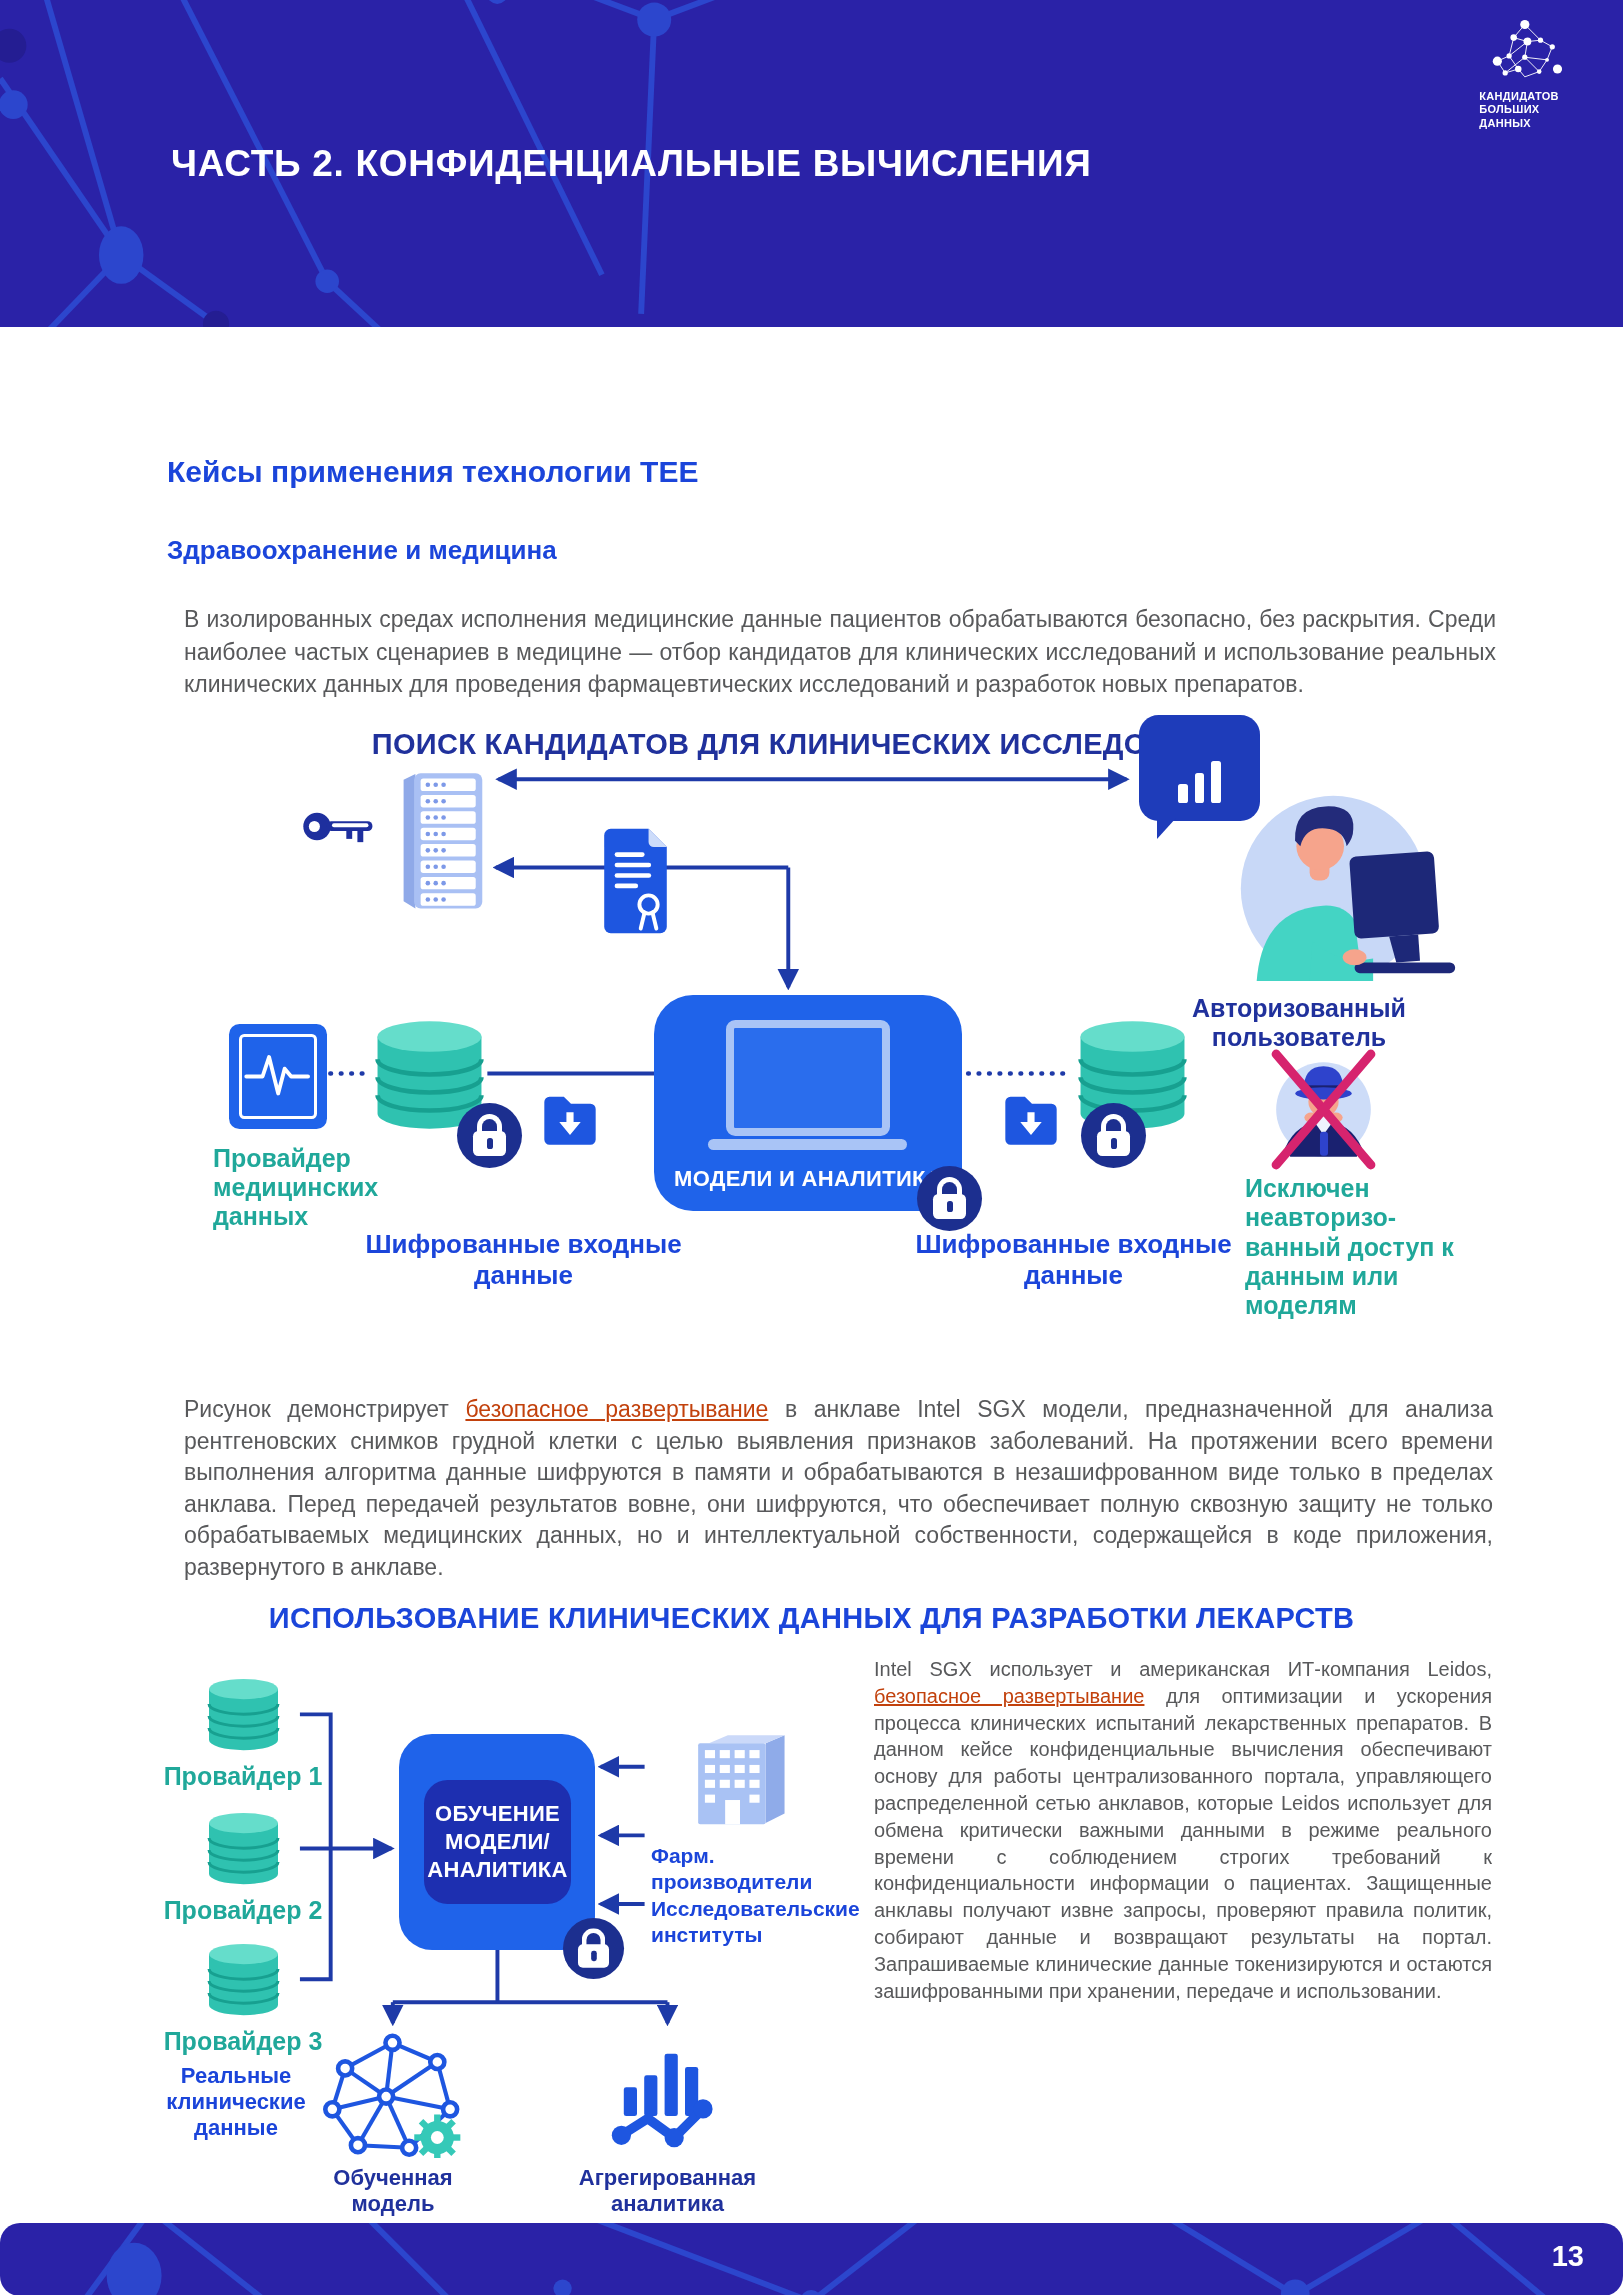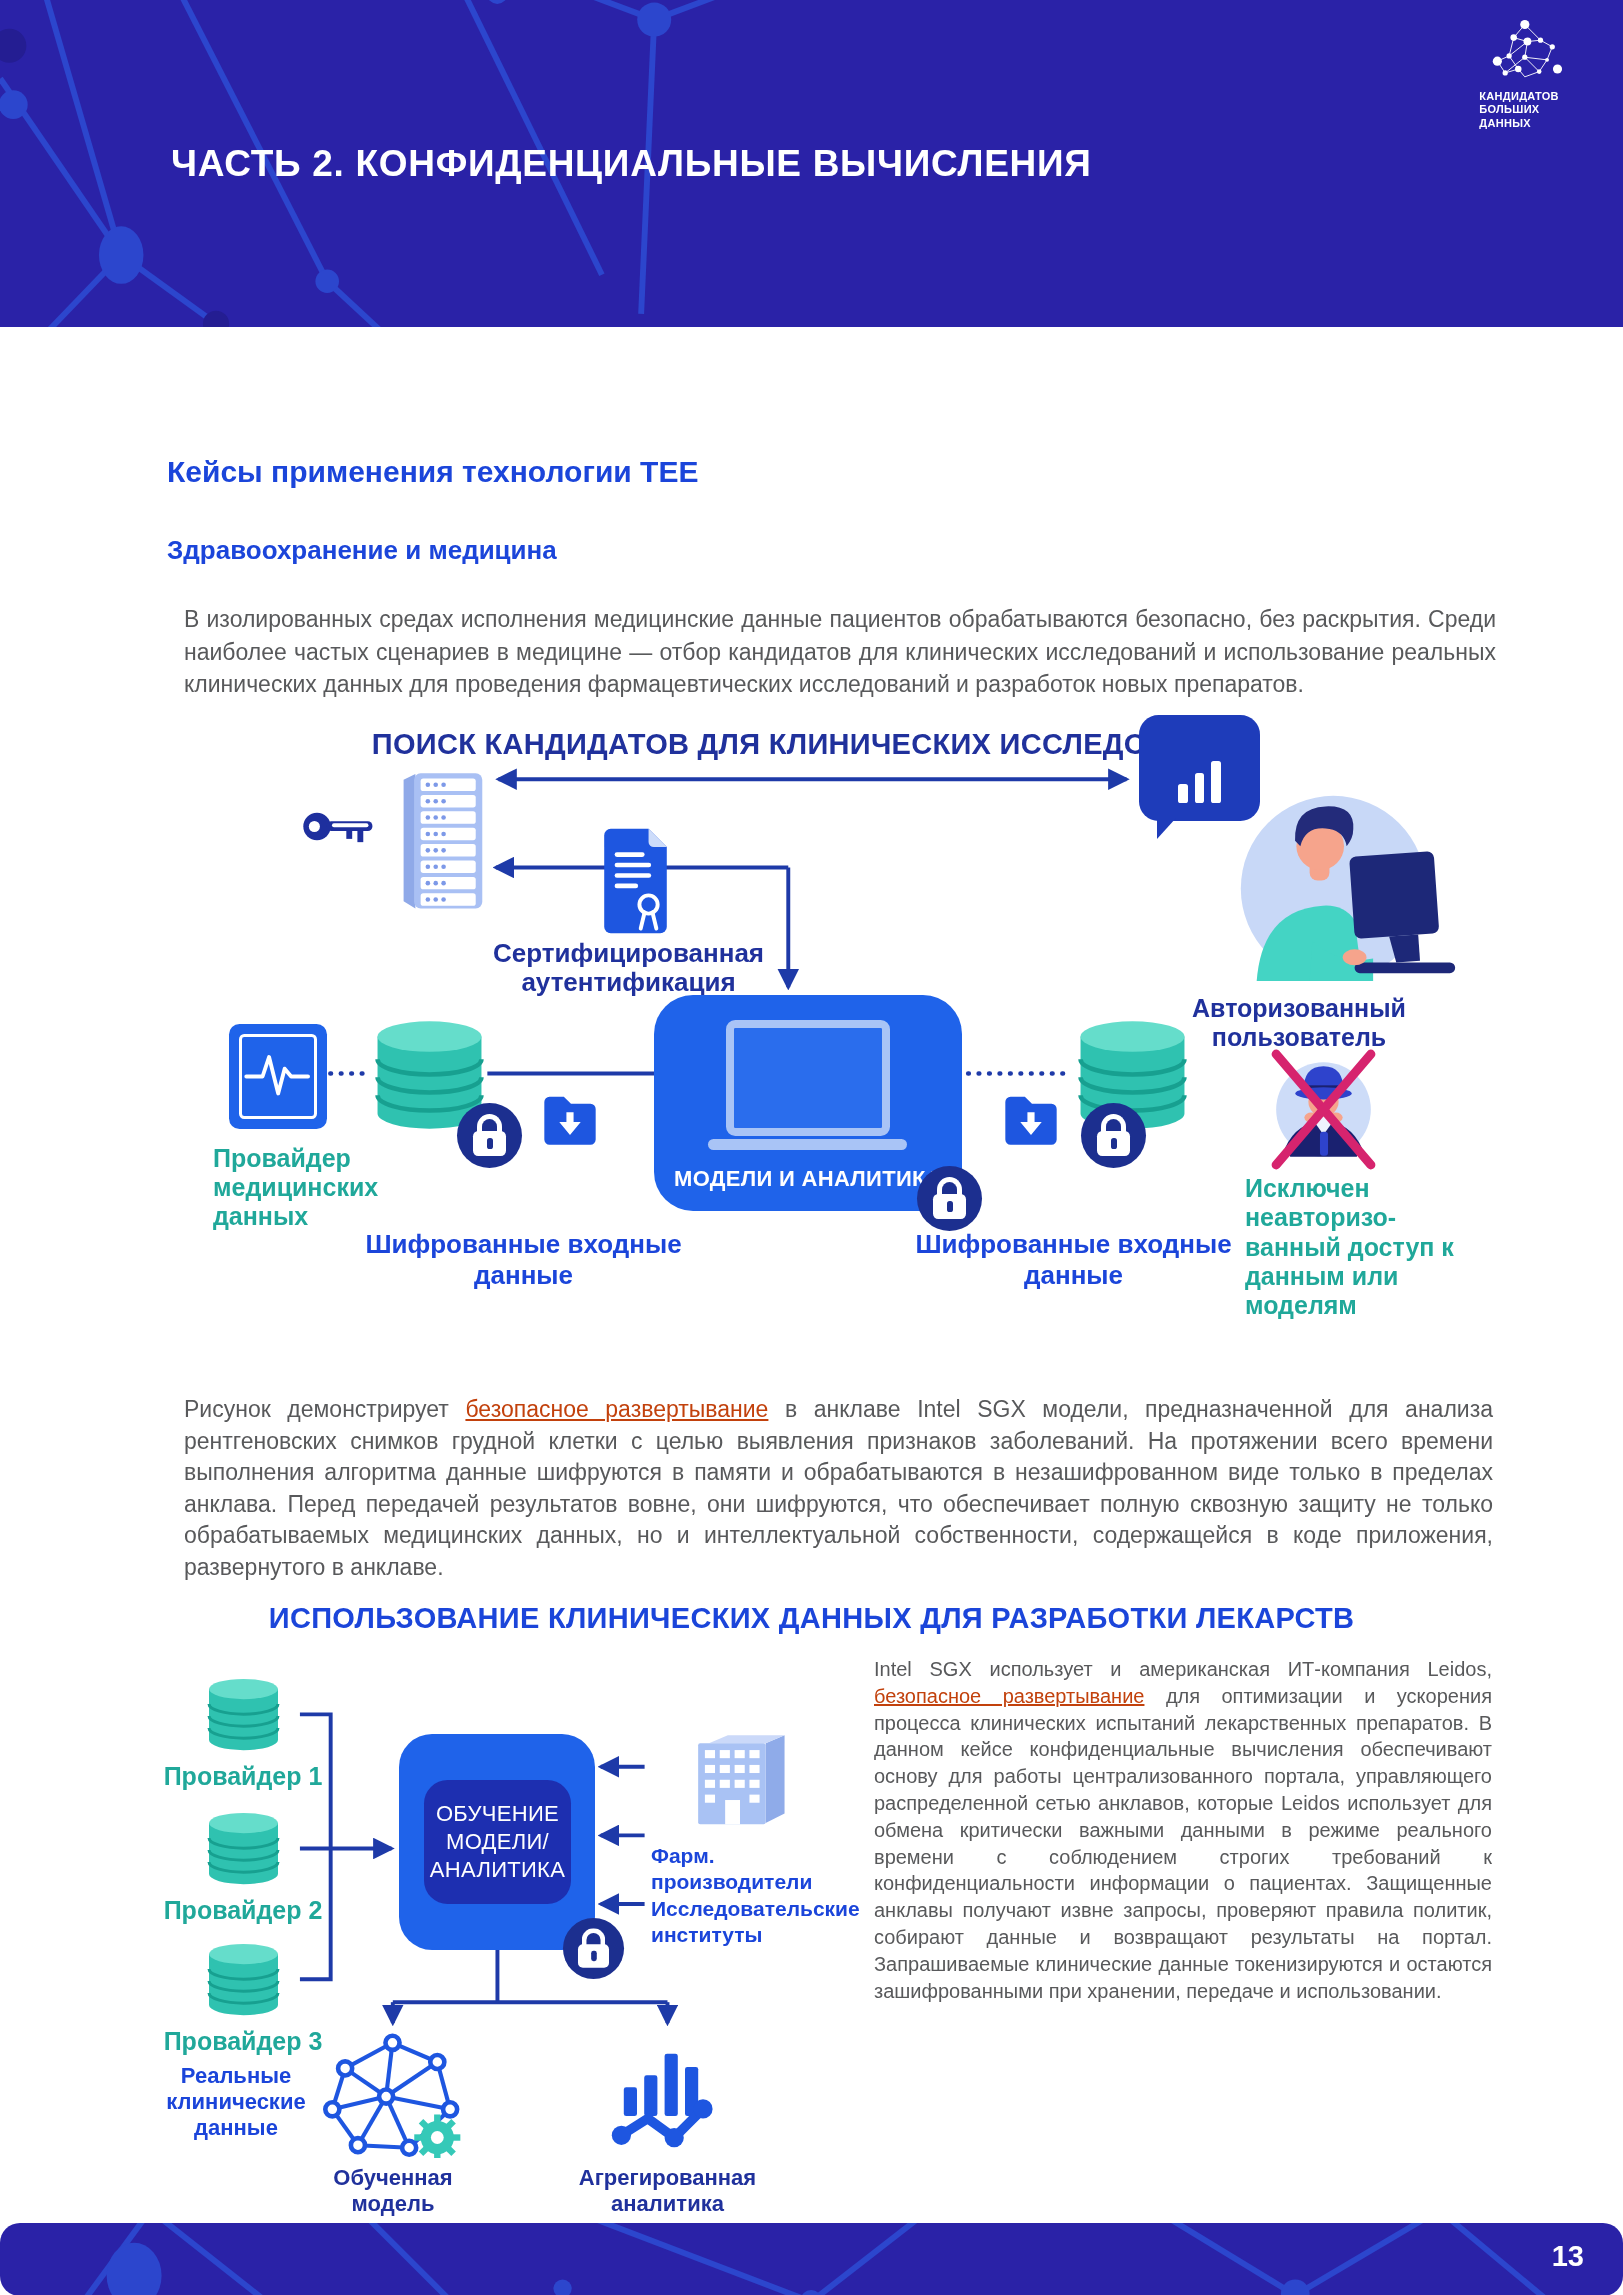--- a/index.html
+++ b/index.html
@@ -45,21 +45,21 @@
   
   .ecg{position:absolute;background:#1f63ea;border-radius:10.5px;}
   .ecg .inner{position:absolute;left:9.8px;top:9.8px;right:9.8px;bottom:9.8px;border:3.3px solid #fff;border-radius:5.2px;}
   
   .laptop{position:absolute;display:flex;flex-direction:column;align-items:center;}
   .laptop .scr{width:164px;height:116px;border:8.5px solid #a9c4f6;border-radius:9.2px;background:#2a6ded;box-sizing:border-box;}
   .laptop .base{width:199px;height:11.8px;background:#a9c4f6;border-radius:5.9px;margin-top:2.6px;}
   
   .bigbox{position:absolute;background:#1f63ea;border-radius:39px;}
   .innerbox{position:absolute;background:#1d2fb0;border-radius:23.6px;display:flex;align-items:center;
-            justify-content:center;text-align:center;color:#fff;font-weight:400;}
+            justify-content:center;text-align:center;color:#fff;font-weight:700;}
 </style>
 </head>
 <body>
 
 <div class="page">
 
   <header class="hdr">
     <svg class="conn" width="1623" height="327" viewBox="0 0 2481 500">
       <g stroke="#2c46cd" stroke-width="9" fill="none">
         <line x1="60" y1="-40" x2="185" y2="390"></line>
@@ -197,21 +197,20 @@
       <path d="M76 4 L104 32 H84 a8 8 0 0 1 -8 -8 Z" fill="#cddcfa"></path>
       <g fill="#ffffff">
         <rect x="24" y="40" width="46" height="7" rx="3.5"></rect>
         <rect x="24" y="56" width="56" height="7" rx="3.5"></rect>
         <rect x="24" y="72" width="56" height="7" rx="3.5"></rect>
         <rect x="24" y="88" width="36" height="7" rx="3.5"></rect>
       </g>
       <circle cx="76" cy="120" r="14" fill="none" stroke="#ffffff" stroke-width="6"></circle>
       <path d="M70 132 l-6 25 M82 132 l6 25" stroke="#ffffff" stroke-width="6" fill="none" stroke-linecap="round"></path>
     </svg>
-    <div class="lblc navy" style="left:468px;top:219px;width:321px;font-size:26px;line-height:1.12;">Сертифицированная аутентификация</div>
 
     <div class="bubble" style="left:1139px;top:-5.2px;width:121px;height:106px;">
       <span class="bar" style="height:18.3px;"></span>
       <span class="bar" style="height:30px;"></span>
       <span class="bar" style="height:42px;"></span>
     </div>
 
     <svg class="abs" style="left:1217px;top:65px;" width="258" height="199" viewBox="0 0 195 150">
       <circle cx="88" cy="78" r="70" fill="#c8d8f7"></circle>
       <path d="M30 148 q4 -54 50 -57 q16 -1 24 11 l6 46 Z" fill="#44d4c4"></path>

